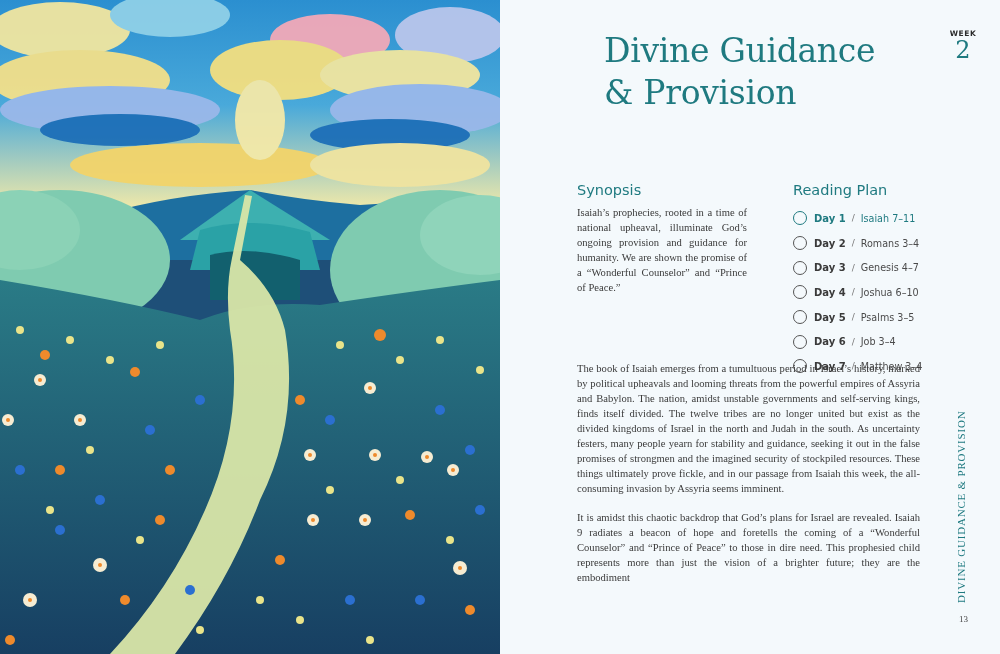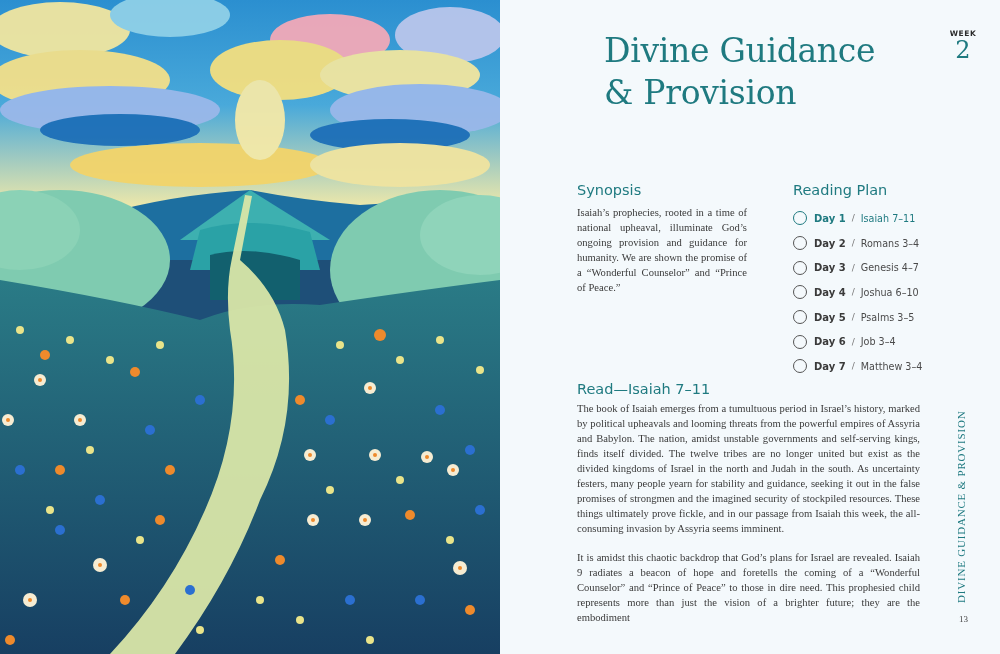--- a/index.html
+++ b/index.html
@@ -238,21 +238,20 @@
       </div>
       <div class="plan-row">
         <span class="circle"></span>
         <span class="day">Day 7</span>
         <span class="sep">/</span>
         <span class="ref">Matthew 3–4</span>
       </div>
     </section>
 
     <section class="read">
-      <h2 class="h2">Read—Isaiah 7–11</h2>
       <p class="body">The book of Isaiah emerges from a tumultuous period in Israel’s history, marked by political upheavals and looming threats from the powerful empires of Assyria and Babylon. The nation, amidst unstable governments and self-serving kings, finds itself divided. The twelve tribes are no longer united but exist as the divided kingdoms of Israel in the north and Judah in the south. As uncertainty festers, many people yearn for stability and guidance, seeking it out in the false promises of strongmen and the imagined security of stockpiled resources. These things ultimately prove fickle, and in our passage from Isaiah this week, the all-consuming invasion by Assyria seems imminent.</p>
       <p class="body">It is amidst this chaotic backdrop that God’s plans for Israel are revealed. Isaiah 9 radiates a beacon of hope and foretells the coming of a “Wonderful Counselor” and “Prince of Peace” to those in dire need. This prophesied child represents more than just the vision of a brighter future; they are the embodiment</p>
     </section>
 
     <div class="running-head">DIVINE GUIDANCE &amp; PROVISION</div>
     <div class="folio">13</div>
   </div>
 </div>
 
 </body></html>

